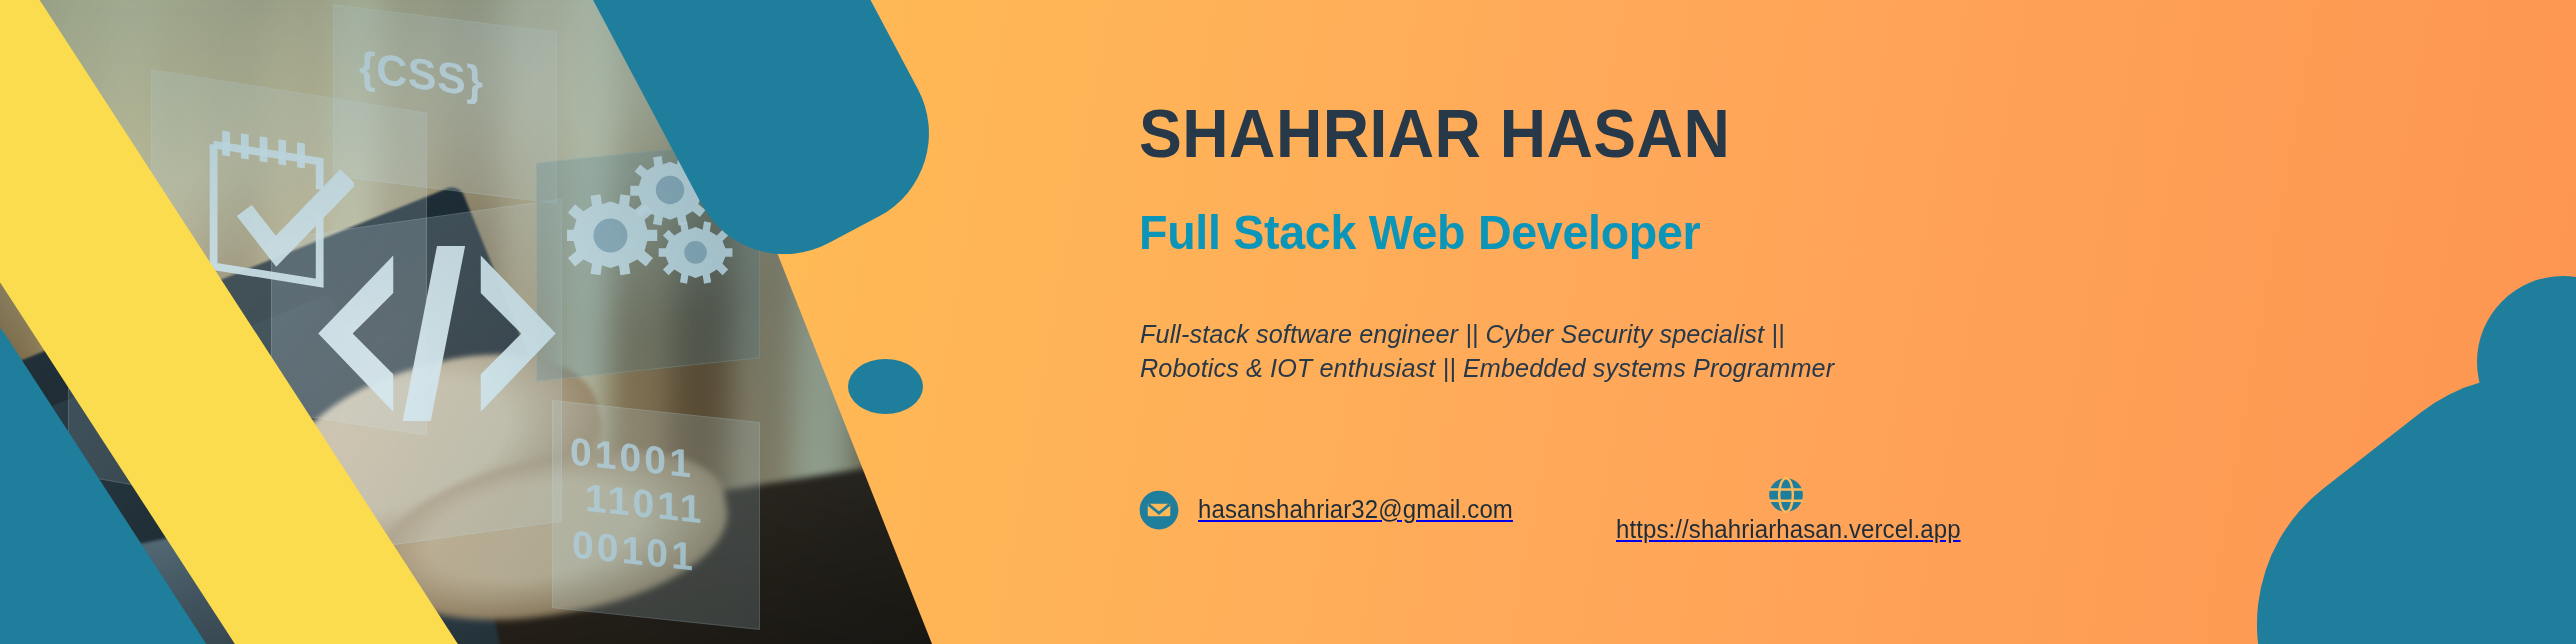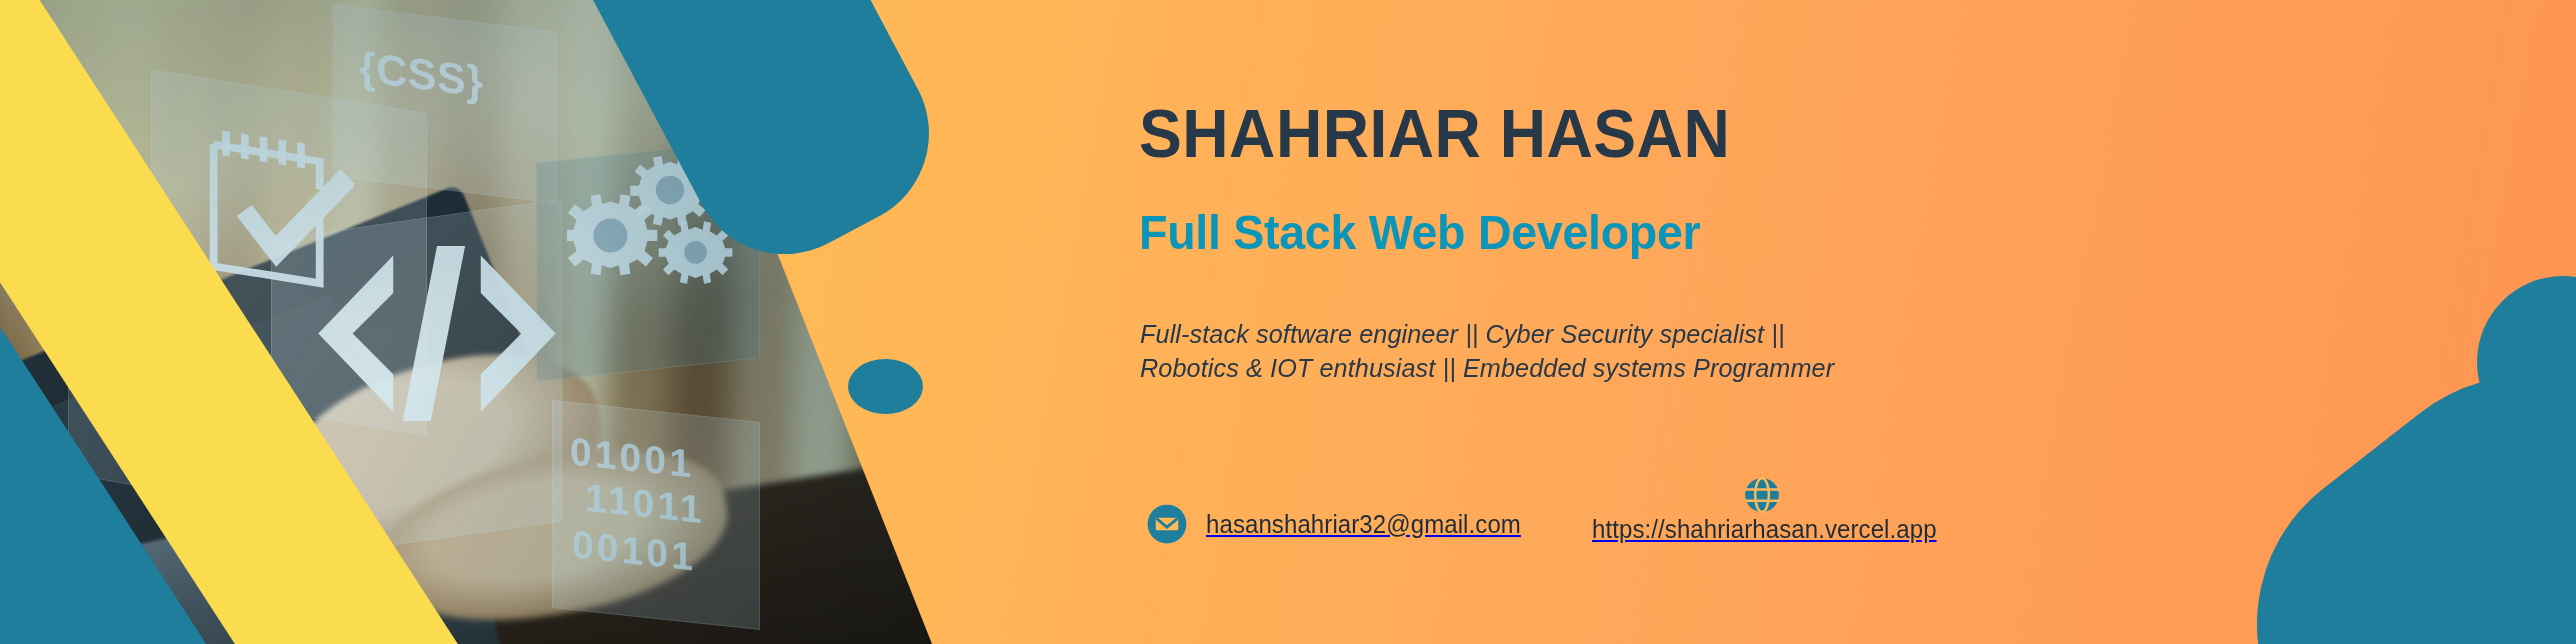--- a/index.html
+++ b/index.html
@@ -244,23 +244,24 @@
     font-weight:400;
     color:#273949;
     letter-spacing:0.1px;
     transform:scaleX(.97);
     transform-origin:left top;
   }
   .tagline span{display:block;}
 
   .contacts{
     position:absolute;
-    top:475px; left:8px;
+    top:475px; left:0;
     display:flex;
-    align-items:flex-end;
+    align-items:center;
+    gap:32px;
   }
   .contact{
     display:flex;
     align-items:center;
     white-space:nowrap;
   }
   .contact + .contact{margin-left:58px;flex-direction:column;}
   .contact .ico{
     width:40px; height:40px;
     flex:0 0 40px;

